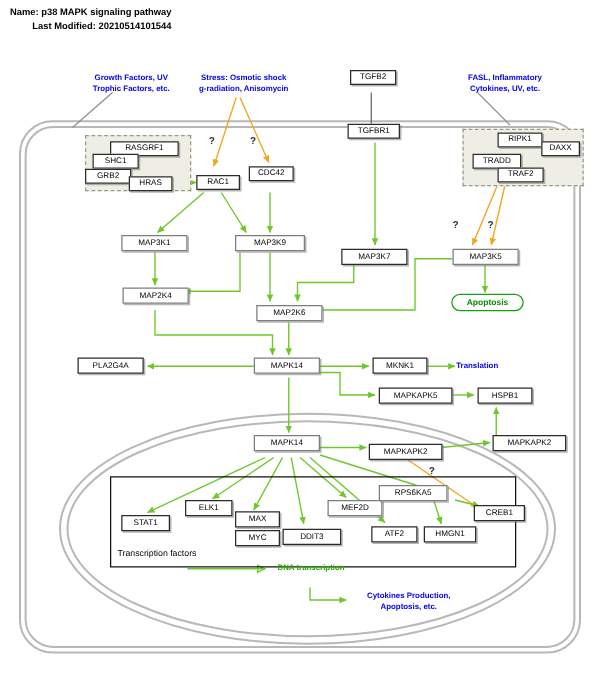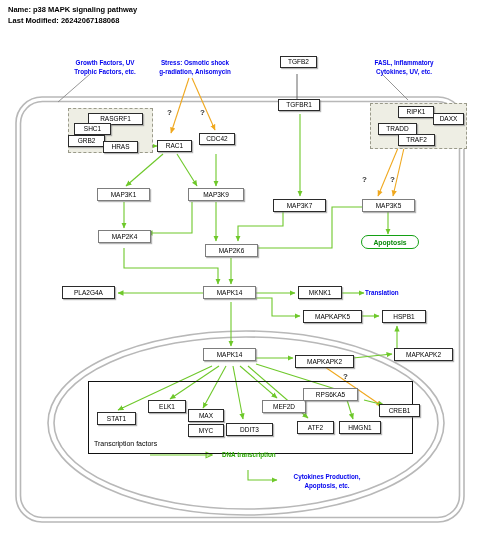--- a/index.html
+++ b/index.html
@@ -1,21 +1,21 @@
 <!DOCTYPE html>
 <html><head>
 <meta charset="utf-8">
 <style>
   html,body{margin:0;padding:0;background:#ffffff;}
   body{width:480px;height:548px;font-family:"Liberation Sans",sans-serif;color:#000;}
   #page{position:relative;width:480px;height:548px;overflow:hidden;background:#fff;}
 
   
   .meta{position:absolute;left:8px;top:4px;font-size:7.5px;font-weight:bold;line-height:11px;}
-  .meta div{white-space:nowrap;}
+  .meta div{white-space:nowrap;text-align:right;}
 
   
   #canvas{position:absolute;left:0;top:0;width:480px;height:548px;}
 
   
   .node{position:absolute;box-sizing:border-box;background:#ffffff;border:1px solid #2b2b2b;
         font-size:6.5px;line-height:10px;text-align:center;color:#000;white-space:nowrap;
         display:flex;align-items:center;justify-content:center;}
   .node.sh{box-shadow:1.2px 1.2px 0 rgba(120,120,120,.55);}
   .node.gray{border-color:#7d7d7d;}
@@ -38,21 +38,21 @@
   
   .tfbox{position:absolute;box-sizing:border-box;border:1px solid #111;background:transparent;}
 </style>
 </head>
 <body>
 
 <div id="page">
 
   <div class="meta">
     <div>Name: p38 MAPK signaling pathway</div>
-    <div>Last Modified: 26242067188068</div>
+    <div>Last Modified: 20210514101544</div>
   </div>
 
   <svg id="canvas" viewBox="0 0 480 548" xmlns="http://www.w3.org/2000/svg">
     <defs>
       <marker id="agr" markerWidth="6" markerHeight="6" refX="5" refY="3" orient="auto">
         <path d="M0,0.6 L5.4,3 L0,5.4 z" fill="#6ec82a"></path>
       </marker>
       <marker id="aor" markerWidth="6" markerHeight="6" refX="5" refY="3" orient="auto">
         <path d="M0,0.6 L5.4,3 L0,5.4 z" fill="#f0a81e"></path>
       </marker>

